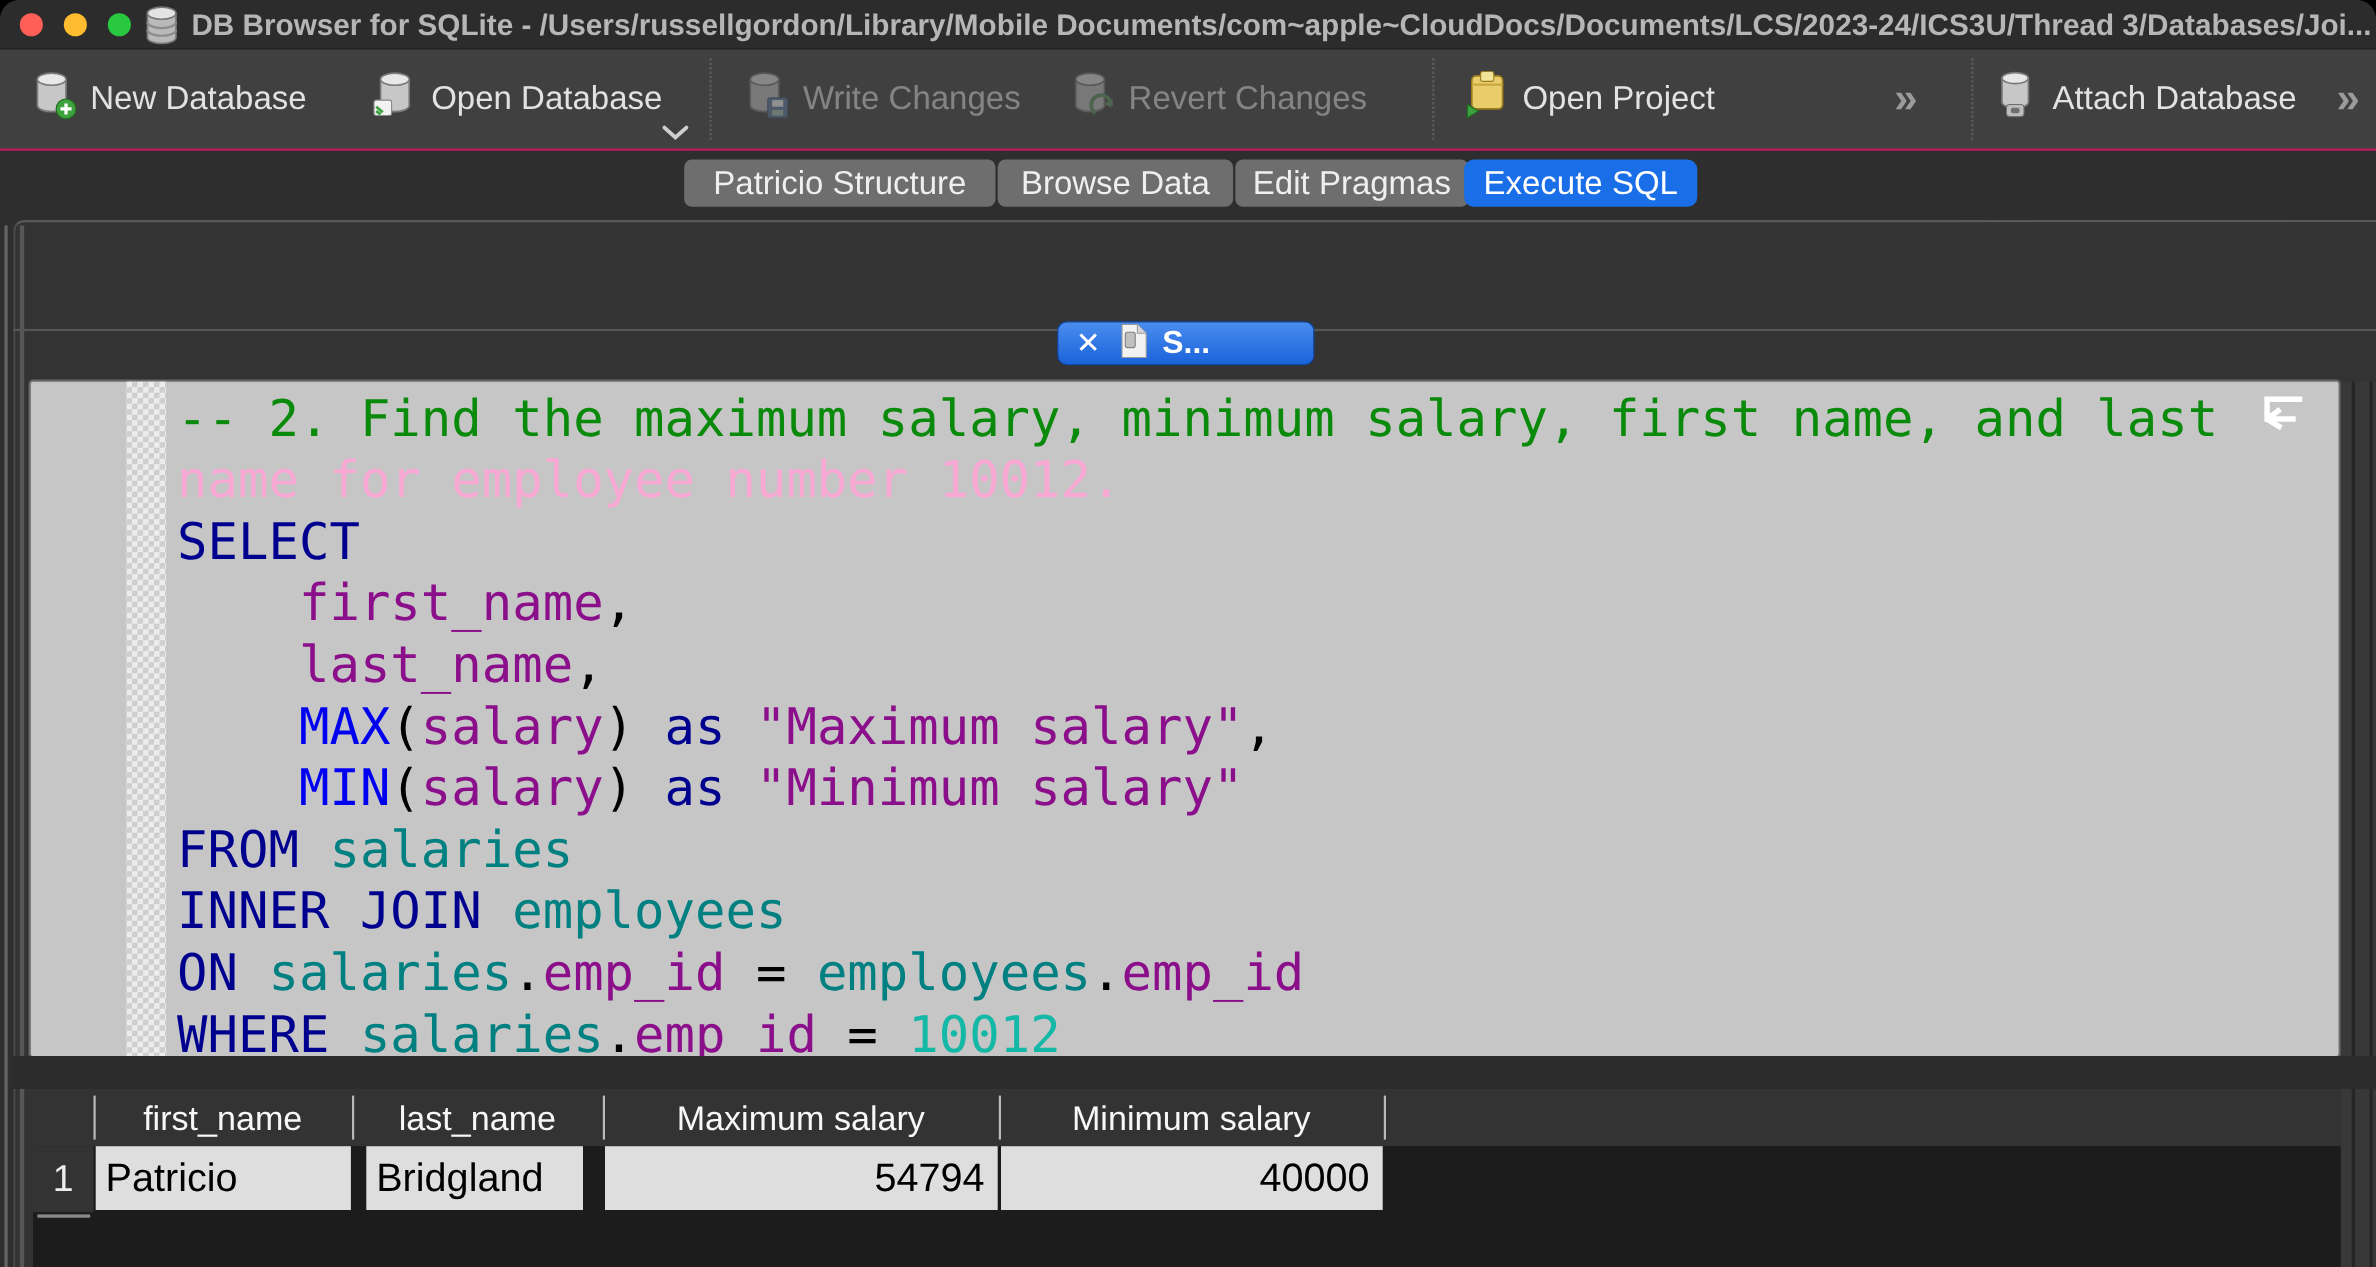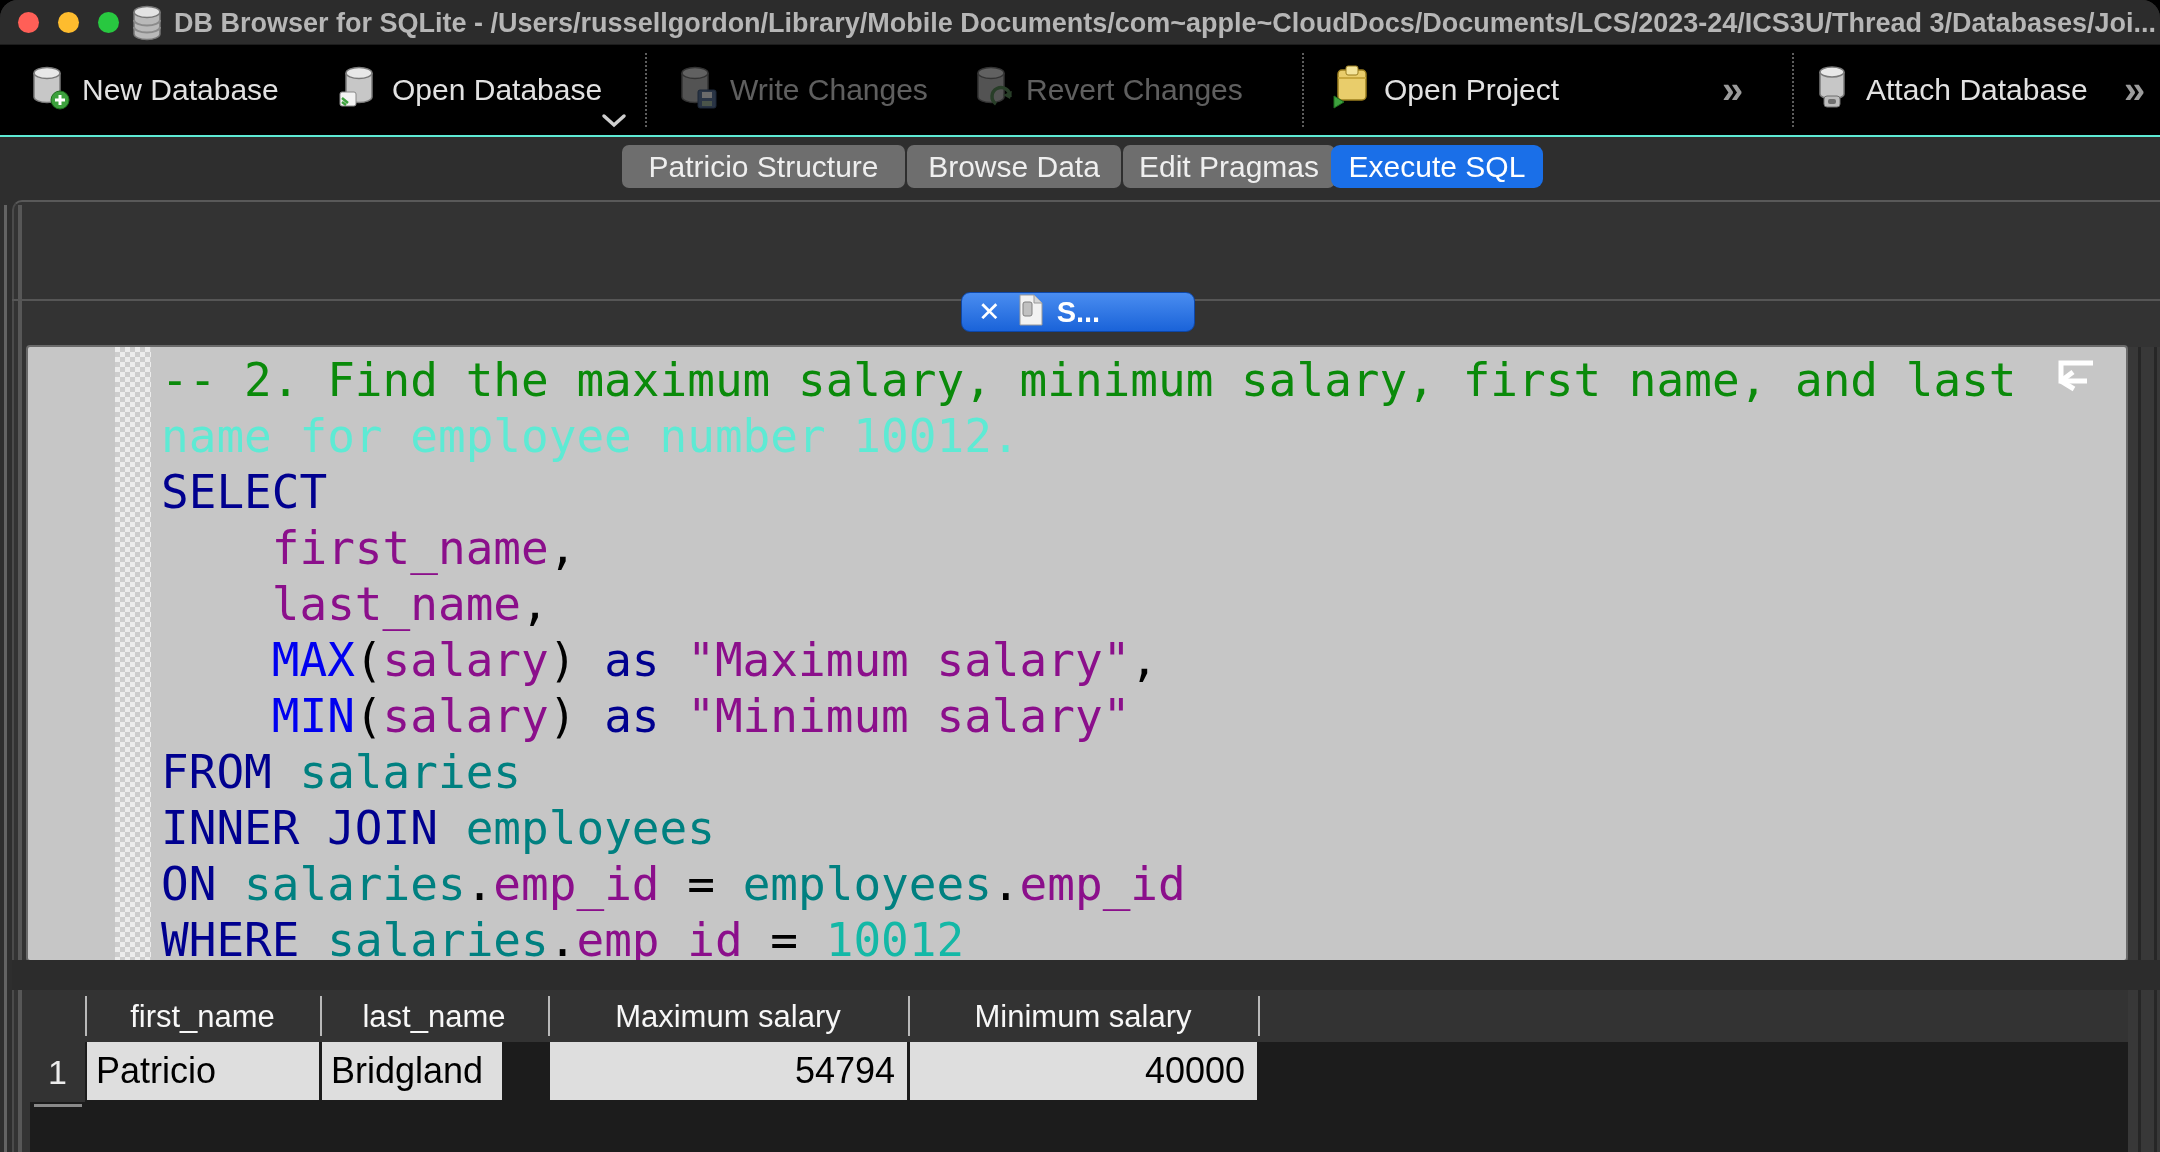--- a/index.html
+++ b/index.html
@@ -10,21 +10,21 @@
   #window{position:absolute;inset:0;background:#2e2e2e;border-radius:18px 18px 0 0;overflow:hidden;}
   
   #titlebar{position:absolute;left:0;top:0;width:100%;height:44px;background:#2c2c2c;border-bottom:1px solid #1c1c1c;}
   .light{position:absolute;top:12px;width:21px;height:21px;border-radius:50%;}
   #light-red{left:18px;background:#ff5f57;}
   #light-yellow{left:58px;background:#febc2e;}
   #light-green{left:98px;background:#28c840;}
   #title-icon{left:130px;top:5px;}
   #window-title{left:174px;top:0;height:44px;line-height:46px;font-size:27px;font-weight:bold;color:#b6b6b6;white-space:nowrap;}
   
-  #main-toolbar{position:absolute;left:0;top:45px;width:100%;height:90px;background:#000000;border-bottom:2px solid #5eead4;}
+  #main-toolbar{position:absolute;left:0;top:45px;width:100%;height:90px;background:#404040;border-bottom:2px solid #be185d;}
   .tbtn{position:absolute;top:0;height:90px;display:flex;align-items:center;gap:12px;color:#e2e2e2;font-size:30px;white-space:nowrap;}
   .tbtn.disabled{opacity:.42;filter:grayscale(.5);text-align:center;}
   .tsep{position:absolute;top:8px;height:74px;border-left:2px dotted #5d5d5d;}
   .chev{position:absolute;}
   .chevron-overflow{position:absolute;top:0;height:90px;line-height:90px;color:#9b9b9b;font-size:38px;font-weight:bold;letter-spacing:-4px;}
   
   .vtab{position:absolute;top:145px;height:43px;background:#6e6e6e;color:#efefef;font-size:30px;text-align:center;line-height:44px;border-radius:7px;}
   .vtab.active{background:#1a6fe8;color:#fff;border-radius:9px;}
   
   #panel{position:absolute;left:12px;top:200px;width:2148px;height:952px;background:#333;border-top:2px solid #595959;border-left:2px solid #4b4b4b;border-radius:10px 0 0 0;}
@@ -323,21 +323,21 @@
   <div id="editor-border"></div>
   <div id="fold-margin"></div>
   <div id="code-area">
     <span id="wrap-marker">
       <svg width="56" height="48" viewBox="0 0 56 48">
         <path d="M52 8 H20 V26 H46" fill="none" stroke="#fff" stroke-width="5"></path>
         <path d="M20 26 l12 -9 M20 26 l13 8" fill="none" stroke="#fff" stroke-width="5"></path>
       </svg>
     </span>
   <div class="code-line" style="top: 5px;"><span style="color: rgb(10, 138, 10);">-- 2. Find the maximum salary, minimum salary, first name, and last</span></div>
-      <div class="code-line" style="top: 61px;"><span style="color: #5eead4; margin-top: 44px;">name for employee number 10012.</span></div>
+      <div class="code-line" style="top: 61px;"><span style="color: #f9a8d4; margin-top: 44px;">name for employee number 10012.</span></div>
       <div class="code-line" style="top: 117px;"><span style="color: rgb(0, 0, 143);">SELECT</span></div>
       <div class="code-line" style="top: 173px;"><span style="color: rgb(0, 0, 0);">    </span><span style="color: rgb(139, 15, 139);">first_name</span><span style="color: rgb(0, 0, 0);">,</span></div>
       <div class="code-line" style="top: 229px;"><span style="color: rgb(0, 0, 0);">    </span><span style="color: rgb(139, 15, 139);">last_name</span><span style="color: rgb(0, 0, 0);">,</span></div>
       <div class="code-line" style="top: 285px;"><span style="color: rgb(0, 0, 0);">    </span><span style="color: rgb(0, 0, 240);">MAX</span><span style="color: rgb(0, 0, 0);">(</span><span style="color: rgb(139, 15, 139);">salary</span><span style="color: rgb(0, 0, 0);">) </span><span style="color: rgb(0, 0, 143);">as</span><span style="color: rgb(0, 0, 0);"> </span><span style="color: rgb(139, 15, 139);">"Maximum salary"</span><span style="color: rgb(0, 0, 0);">,</span></div>
       <div class="code-line" style="top: 341px;"><span style="color: rgb(0, 0, 0);">    </span><span style="color: rgb(0, 0, 240);">MIN</span><span style="color: rgb(0, 0, 0);">(</span><span style="color: rgb(139, 15, 139);">salary</span><span style="color: rgb(0, 0, 0);">) </span><span style="color: rgb(0, 0, 143);">as</span><span style="color: rgb(0, 0, 0);"> </span><span style="color: rgb(139, 15, 139);">"Minimum salary"</span></div>
       <div class="code-line" style="top: 397px;"><span style="color: rgb(0, 0, 143);">FROM</span><span style="color: rgb(0, 0, 0);"> </span><span style="color: rgb(0, 128, 128);">salaries</span></div>
       <div class="code-line" style="top: 453px;"><span style="color: rgb(0, 0, 143);">INNER JOIN</span><span style="color: rgb(0, 0, 0);"> </span><span style="color: rgb(0, 128, 128);">employees</span></div>
       <div class="code-line" style="top: 509px;"><span style="color: rgb(0, 0, 143);">ON</span><span style="color: rgb(0, 0, 0);"> </span><span style="color: rgb(0, 128, 128);">salaries</span><span style="color: rgb(0, 0, 0);">.</span><span style="color: rgb(139, 15, 139);">emp_id</span><span style="color: rgb(0, 0, 0);"> = </span><span style="color: rgb(0, 128, 128);">employees</span><span style="color: rgb(0, 0, 0);">.</span><span style="color: rgb(139, 15, 139);">emp_id</span></div>
       <div class="code-line" style="top: 565px;"><span style="color: rgb(0, 0, 143);">WHERE</span><span style="color: rgb(0, 0, 0);"> </span><span style="color: rgb(0, 128, 128);">salaries</span><span style="color: rgb(0, 0, 0);">.</span><span style="color: rgb(139, 15, 139);">emp_id</span><span style="color: rgb(0, 0, 0);"> = </span><span style="color: #14b8a6;">10012</span></div>
     </div>
@@ -359,18 +359,18 @@
     <div class="hlabel" style="left:57px;width:231px;">first_name</div>
     <div class="hlabel" style="left:292px;width:224px;">last_name</div>
     <div class="hlabel" style="left:520px;width:356px;">Maximum salary</div>
     <div class="hlabel" style="left:880px;width:346px;">Minimum salary</div>
   </div>
 
   <div id="results-body">
     <div id="row-number-cell">1</div>
     <div id="row-number-underline"></div>
     <div class="dcell left" style="left:57px;width:232px;">Patricio</div>
-    <div class="dcell left" style="left:292px;width:180px;">Bridgland</div>
+    <div class="dcell left" style="left:303px;width:197px;">Bridgland</div>
     <div class="dcell right" style="left:520px;width:357px;">54794</div>
     <div class="dcell right" style="left:880px;width:347px;">40000</div>
   </div>
 
 </div>
 
 </body></html>

